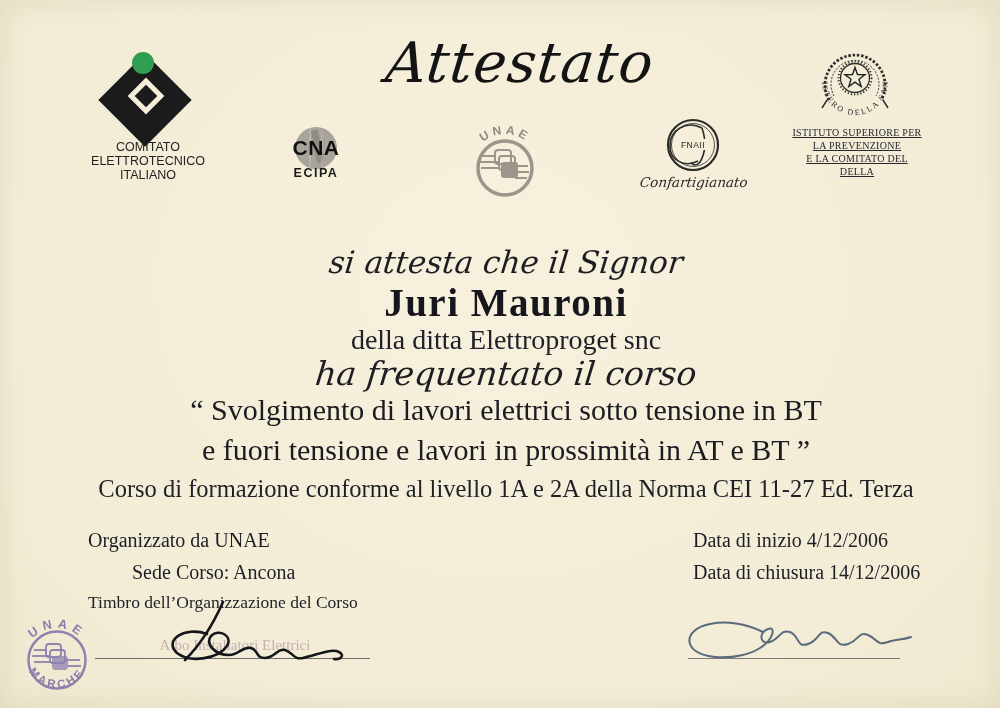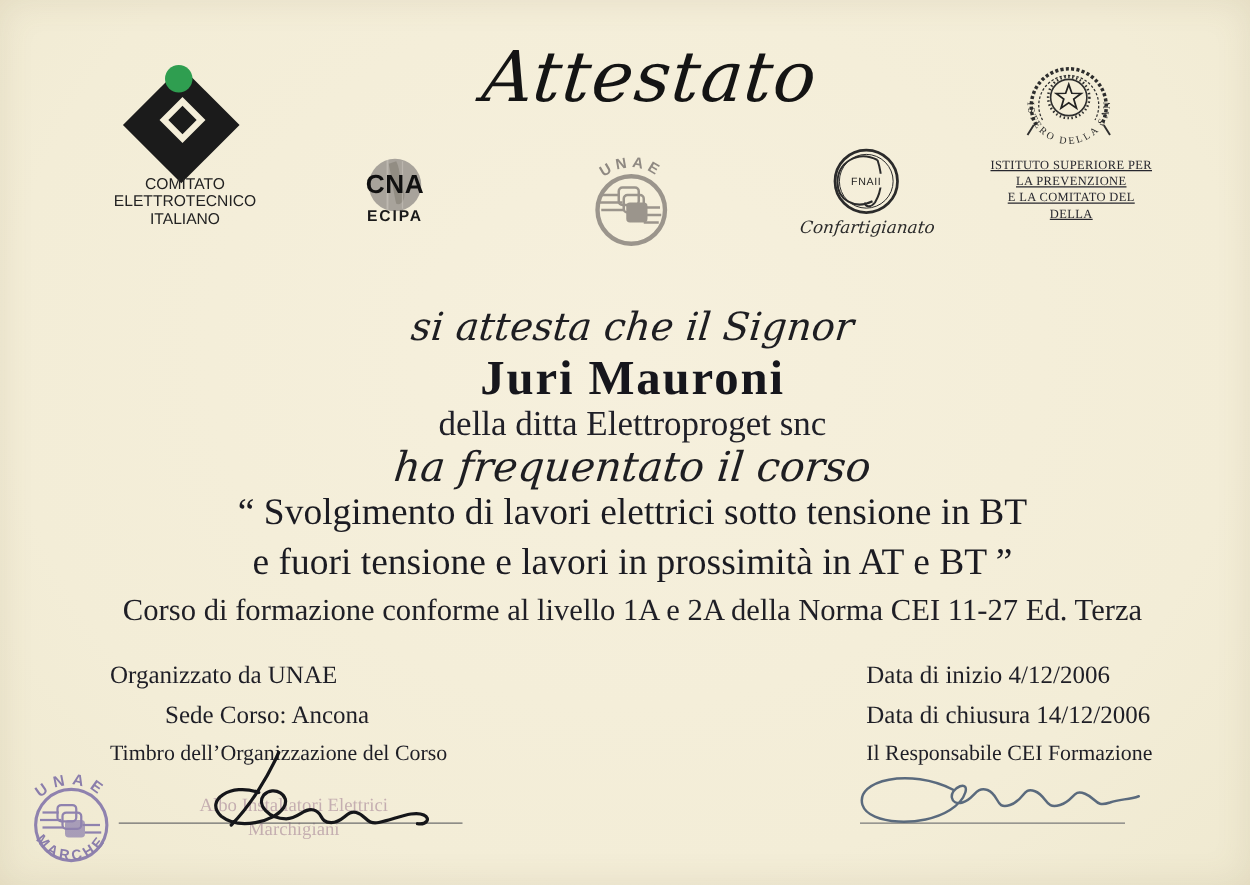--- a/index.html
+++ b/index.html
@@ -173,21 +173,20 @@
   <div class="abs bodyline l-intro script">ha frequentato il corso</div>
   <div class="abs bodyline l-course1">“ Svolgimento di lavori elettrici sotto tensione in BT</div>
   <div class="abs bodyline l-course2">e fuori tensione e lavori in prossimità in AT e BT ”</div>
   <div class="abs bodyline l-conform">Corso di formazione conforme al livello 1A e 2A della Norma CEI 11-27 Ed. Terza</div>
 
   <div class="abs det dl1">Organizzato da UNAE</div>
   <div class="abs det dl2">Sede Corso: Ancona</div>
   <div class="abs det det-big dl3">Timbro dell’Organizzazione del Corso</div>
   <div class="abs det dr1">Data di inizio 4/12/2006</div>
   <div class="abs det dr2">Data di chiusura 14/12/2006</div>
-  <div class="abs det det-big dr3">Il Responsabile CEI Formazione</div>
 
   <div class="abs stamp">
     <svg width="94" height="100" viewBox="0 0 94 100">
       <defs>
         <path id="stampTop" d="M 13,56 A 34,34 0 0 1 81,56"></path>
         <path id="stampBot" d="M 15,50 A 32,32 0 0 0 79,50"></path>
       </defs>
       <g opacity="0.88">
         <circle cx="47" cy="54" r="28.5" fill="none" stroke="#8274aa" stroke-width="2.5"></circle>
         <text font-size="12.5" font-weight="bold" letter-spacing="5" fill="#7d6fa6">
@@ -203,21 +202,20 @@
         <line x1="22" y1="50" x2="39" y2="50" stroke="#8274aa" stroke-width="1.8"></line>
         <line x1="24" y1="56" x2="41" y2="56" stroke="#8274aa" stroke-width="1.8"></line>
         <line x1="56" y1="54" x2="70" y2="54" stroke="#8274aa" stroke-width="1.8"></line>
         <line x1="58" y1="60" x2="71" y2="60" stroke="#8274aa" stroke-width="1.8"></line>
       </g>
     </svg>
   </div>
 
   <div class="abs faded-stamp">
     <div>Albo Installatori Elettrici</div>
-    <div>Marchigiani</div>
   </div>
 
   <div class="abs sig-line-left"></div>
   <div class="abs sig-line-right"></div>
 
   <div class="abs sig-left">
     <svg width="240" height="72" viewBox="0 0 240 72">
       <path d="M 88,4 C 80,22 66,46 50,62
                M 72,36 C 50,28 28,42 42,55 C 56,66 84,60 92,48 C 98,38 84,30 76,38 C 70,46 80,57 94,57
                C 104,57 108,48 116,50 C 124,52 120,60 130,60 C 140,60 142,50 150,52 C 158,54 158,62 168,60

